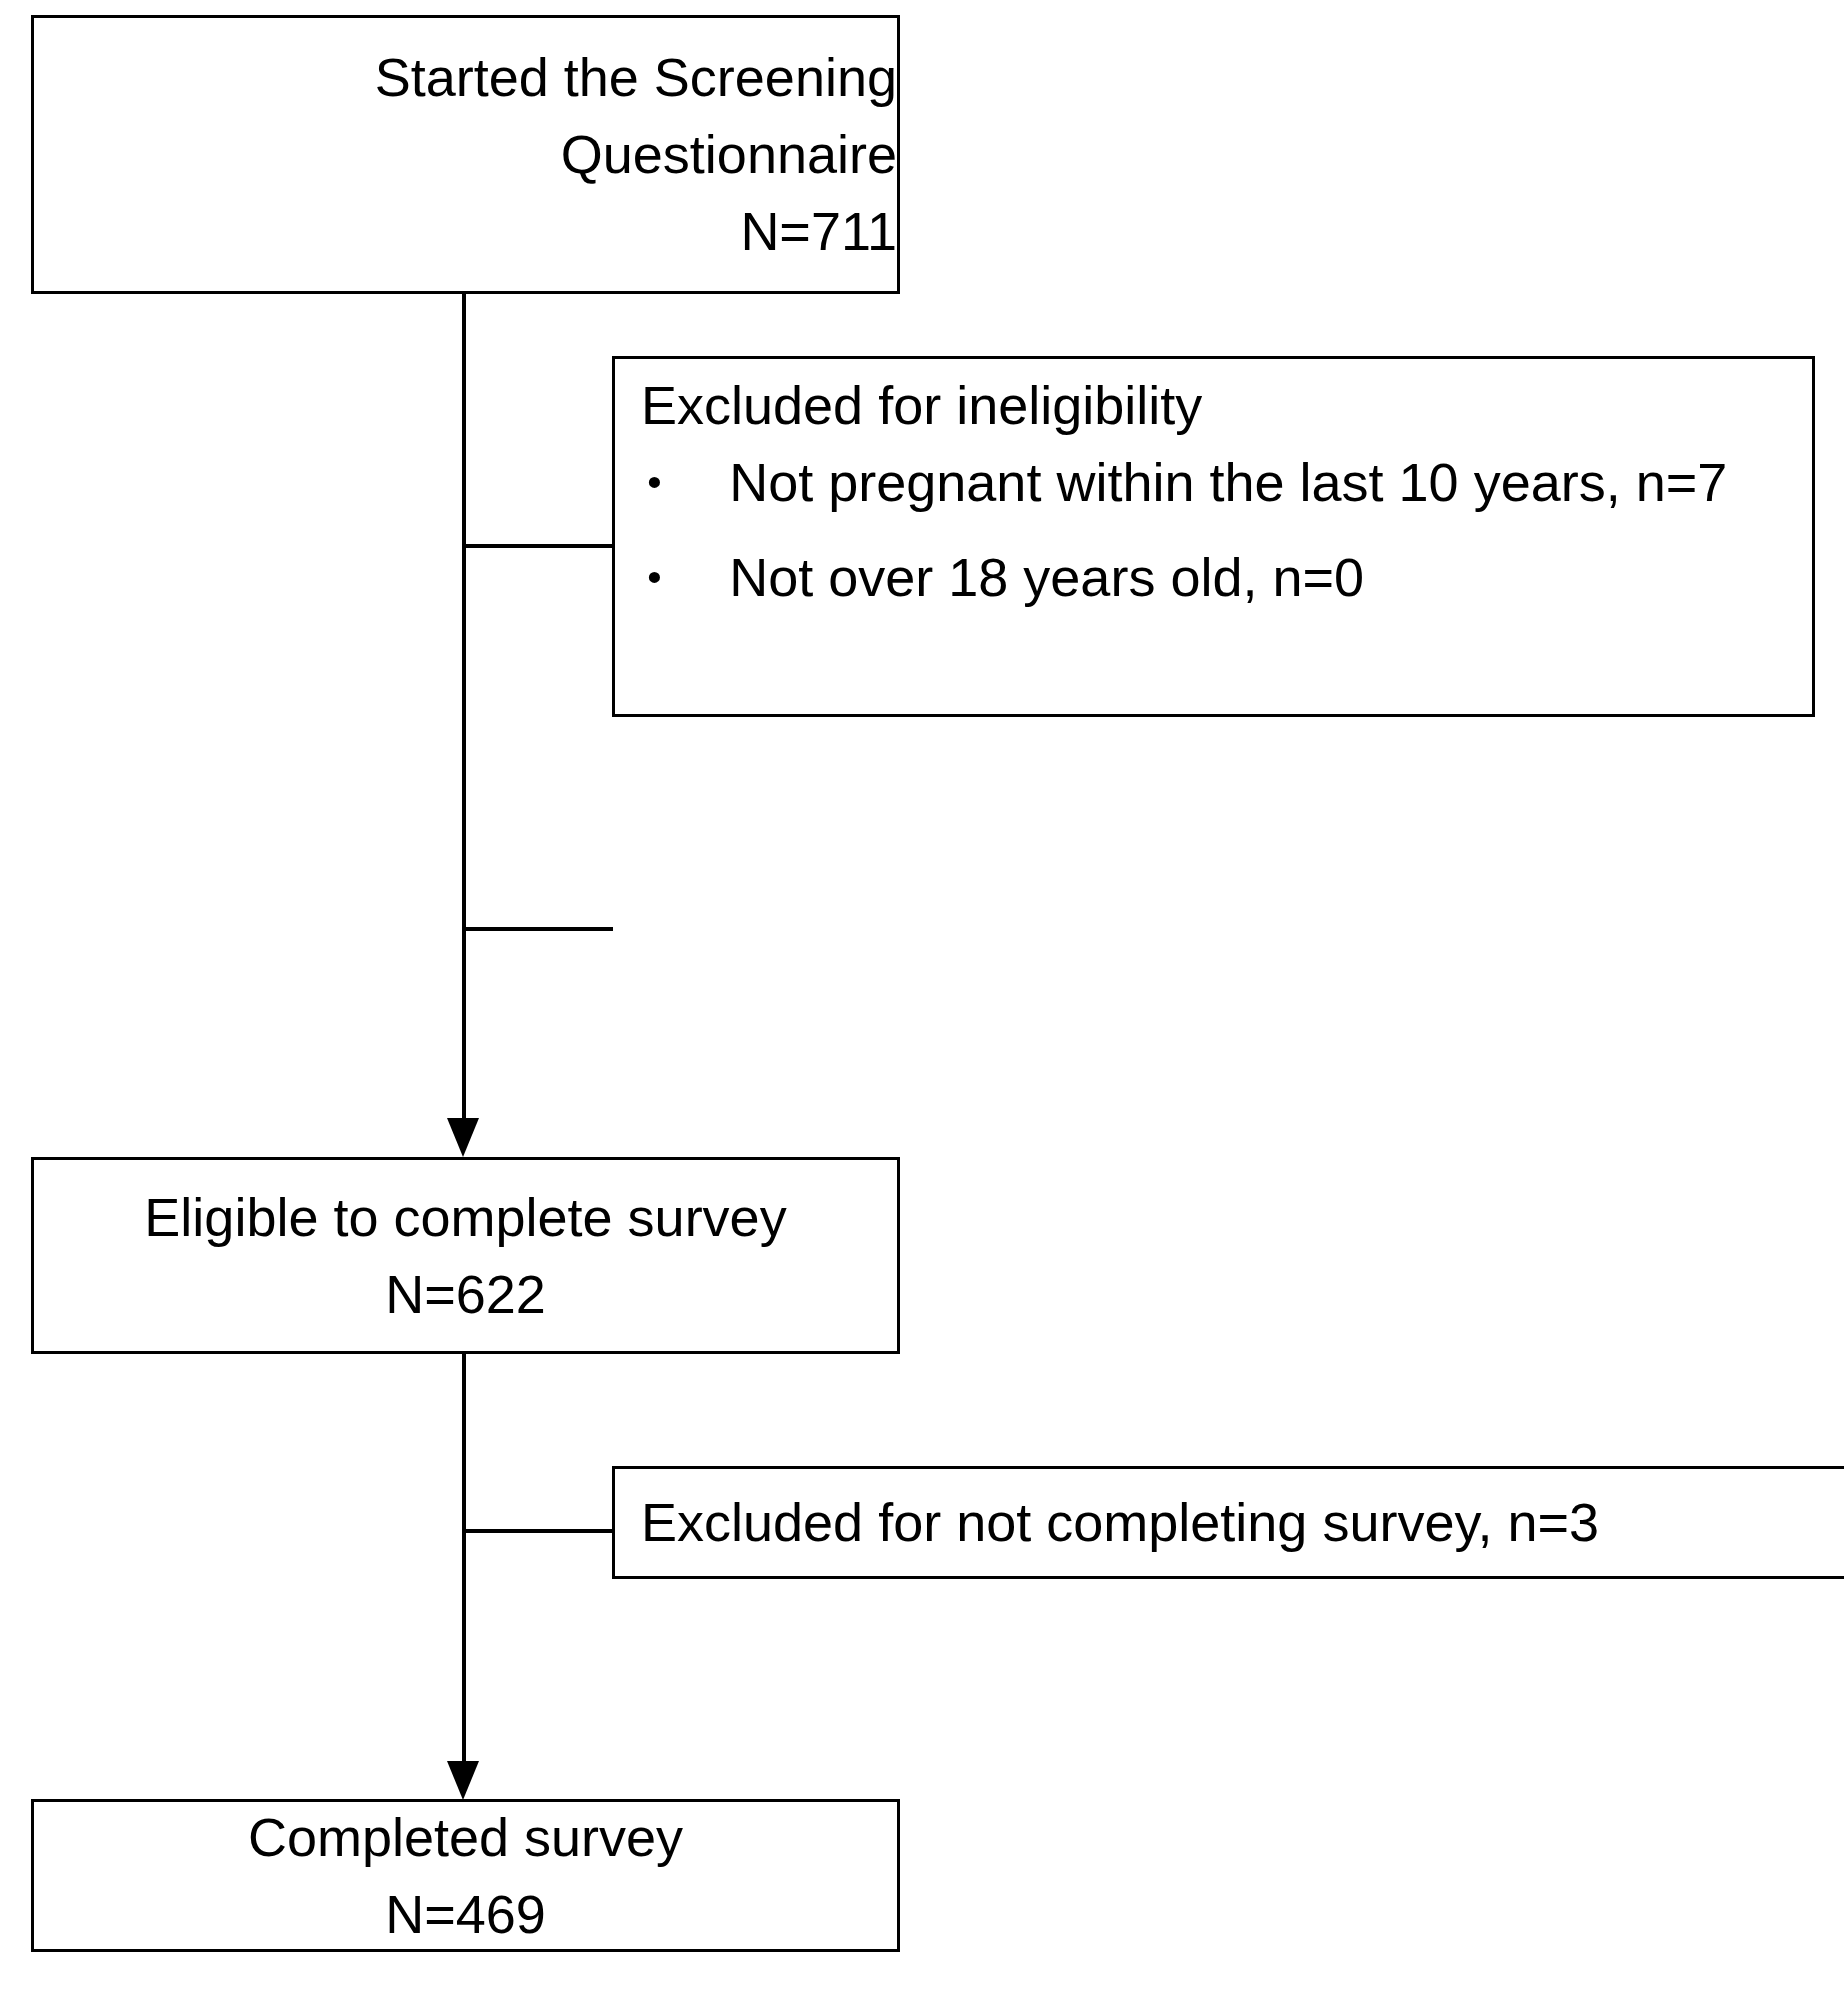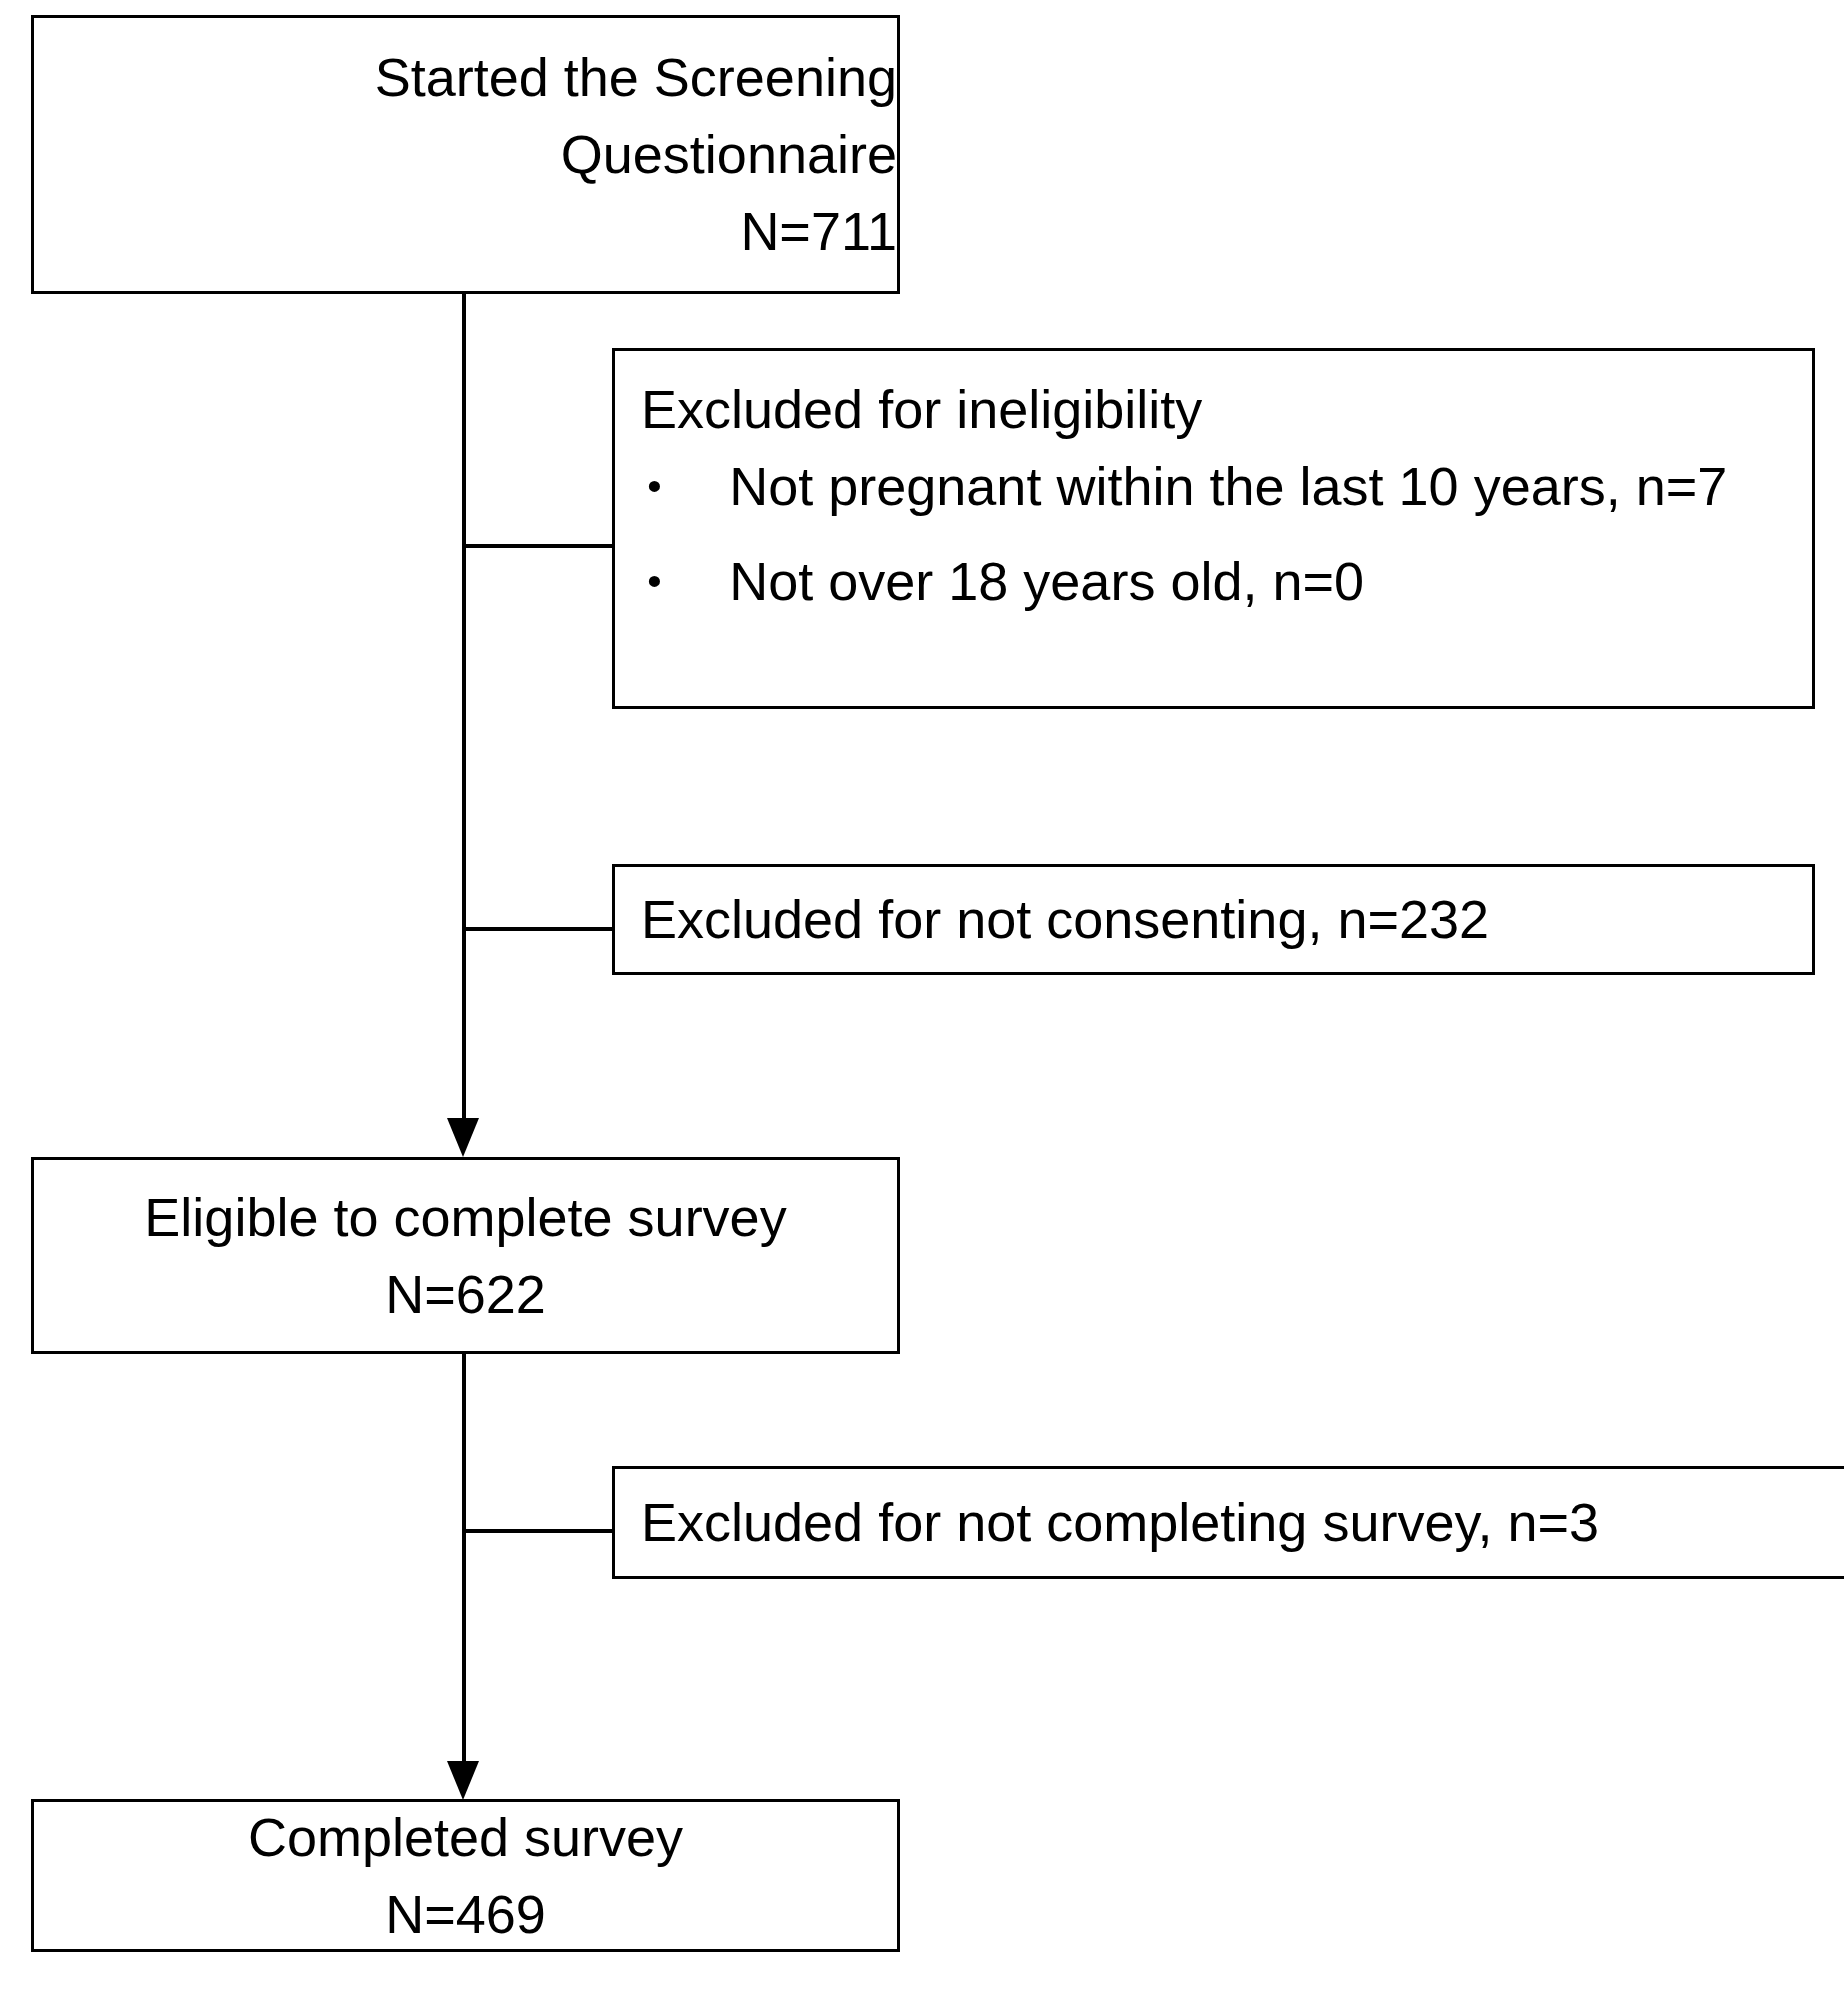--- a/index.html
+++ b/index.html
@@ -30,21 +30,22 @@
     justify-content: center;
     align-items: center;
     text-align: center;
   }
   .box.side-center {
     display: flex;
     align-items: center;
     padding-left: 26px;
   }
   .box.side-list {
-    padding: 20px 0 0 26px;
+    padding: 8px 0 0 26px;
+    margin-top: 8px;
   }
   .bullet-row {
     display: flex;
     align-items: flex-start;
   }
   .bullet-row.second {
     margin-top: 18px;
   }
   .bullet-dot {
     flex: 0 0 82px;
@@ -94,23 +95,20 @@
       <span class="bullet-text">Not pregnant within the last 10 years, n=7</span>
     </div>
     <div class="bullet-row second">
       <span class="bullet-dot">•</span>
       <span class="bullet-text">Not over 18 years old, n=0</span>
     </div>
   </div>
 
   <div class="connector h" style="left:464px; top:927px; width:149px;"></div>
 
-  <div class="box side-center" style="left:612px; top:864px; width:1203px; height:111px;">
-    <div>Excluded for not consenting, n=232</div>
-  </div>
 
   <div class="box main" style="left:31px; top:1157px; width:869px; height:197px;">
     <div>Eligible to complete survey</div>
     <div>N=622</div>
   </div>
 
   <div class="connector v" style="left:462px; top:1354px; height:407px;"></div>
   <div class="arrow-down" style="left:447px; top:1761px;"></div>
 
   <div class="connector h" style="left:464px; top:1529px; width:149px;"></div>

